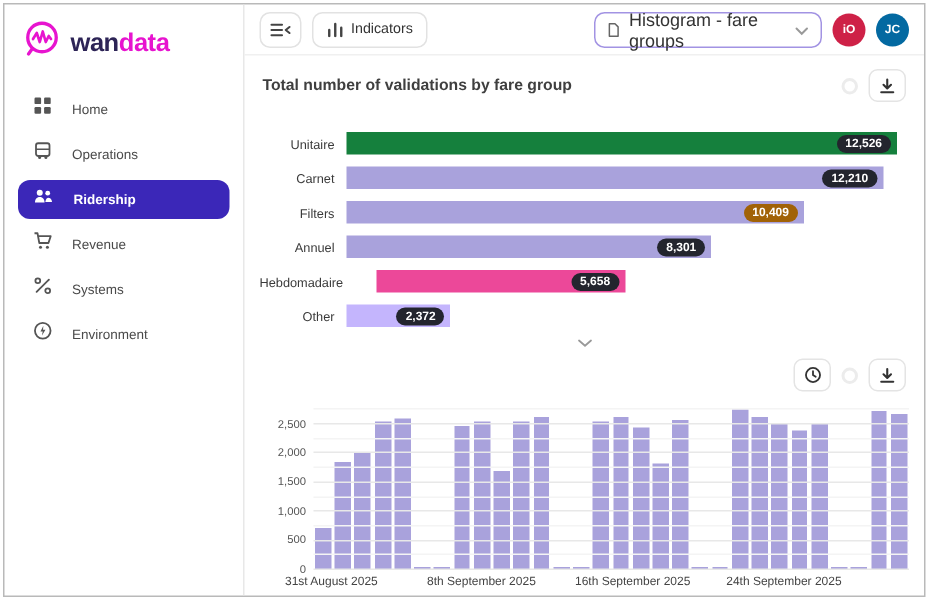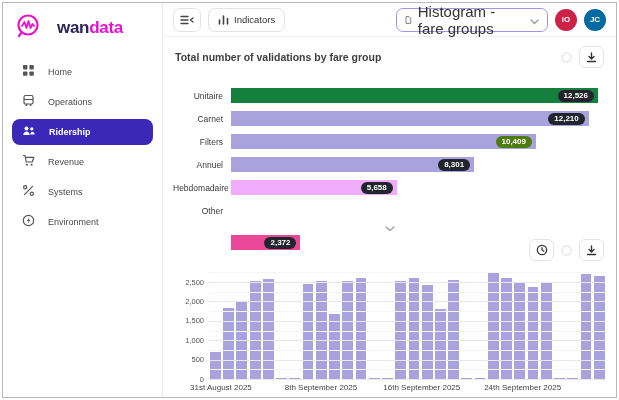--- a/index.html
+++ b/index.html
@@ -1,38 +1,38 @@
 <!DOCTYPE html>
 <html><head>
 <meta charset="utf-8">
 <style>
   * { box-sizing: border-box; margin: 0; padding: 0; }
   html,body { width:619px; height:400px; background:#fff; font-family:"Liberation Sans", sans-serif; }
   .frame { width:615px; height:396px; margin:2px; border:1px solid #b9b9b9; background:#fff; display:flex; overflow:hidden; }
 
   
   .sidebar { width:160px; flex:0 0 160px; border-right:1px solid #e8e8e8; display:flex; flex-direction:column; }
-  .logo-row { display:flex; align-items:center; gap:16px; padding:10px 12px 8px 12px; }
+  .logo-row { display:flex; align-items:center; gap:6px; padding:10px 12px 8px 12px; }
   .brand { font-size:17px; font-weight:bold; letter-spacing:-0.3px; }
   .brand .b1 { color:#2d2456; }
   .brand .b2 { color:#e714cf; }
   .nav { margin-top:8px; display:flex; flex-direction:column; gap:4px; }
   .nav-item { display:flex; align-items:center; gap:13px; height:26px; margin:0 9px; padding:0 10px; border-radius:8px; cursor:pointer; }
   .nav-item .ni-label { font-size:9px; color:#4a4a4a; }
   .nav-item svg { flex:0 0 13px; }
   .nav-item.active { background:#3b27b8; }
   .nav-item.active .ni-label { color:#fff; font-weight:bold; }
 
   
   .main { flex:1; display:flex; flex-direction:column; min-width:0; }
   .toolbar { height:34px; flex:0 0 34px; display:flex; align-items:center; gap:7px; padding:0 10px; border-bottom:1px solid #f0f0f0; }
   .tbtn { display:flex; align-items:center; gap:5px; height:24px; padding:0 9px; border:1px solid #e2e2e2; border-radius:7px; background:#fff; font-size:9.5px; color:#333; cursor:pointer; }
   .tbtn.square { width:28px; padding:0; justify-content:center; }
   .badge { width:14px; height:14px; border-radius:50%; background:#c62828; color:#fff; font-size:8px; font-weight:bold; display:flex; align-items:center; justify-content:center; }
-  .selectbox { margin-left:auto; width:152px; height:24px; border:1.5px solid #a293e3; border-radius:7px; display:flex; align-items:center; gap:6px; padding:0 8px; font-size:15px; color:#333; cursor:pointer; }
+  .selectbox { margin-left:auto; width:152px; height:24px; border:1.5px solid #a293e3; border-radius:7px; display:flex; align-items:center; gap:6px; padding:0 8px; font-size:12px; color:#333; cursor:pointer; }
   .selectbox .chev { margin-left:auto; color:#999; }
   .avatar { width:22px; height:22px; border-radius:50%; color:#fff; font-size:8px; font-weight:bold; display:flex; align-items:center; justify-content:center; cursor:pointer; }
 
   .content { flex:1; padding:0 10px; overflow:hidden; display:flex; flex-direction:column; }
   .card-header { display:flex; align-items:center; padding:9px 2px 4px 2px; }
   .card-title { font-size:10.5px; font-weight:bold; color:#3f3f3f; }
   .header-icons { margin-left:auto; display:flex; align-items:center; gap:7px; }
   .icon-btn { width:25px; height:22px; border:1px solid #e4e4e4; border-radius:6px; background:#fff; display:flex; align-items:center; justify-content:center; cursor:pointer; }
   .faint-circle { width:11px; height:11px; border-radius:50%; border:2px solid #ececec; }
 
@@ -185,44 +185,44 @@
             <div class="hrow-track">
               <div class="hrow-bar" style="width: 97.4772%; background: rgb(169, 162, 220);">
                 <span class="pill" style="background: rgb(35, 37, 46);">12,210</span>
               </div>
             </div>
           </div>
           <div class="hrow">
             <div class="hrow-label">Filters</div>
             <div class="hrow-track">
               <div class="hrow-bar" style="width: 83.0992%; background: rgb(169, 162, 220);">
-                <span class="pill" style="background: #4d7c0f;">10,409</span>
+                <span class="pill" style="background: #a16207;">10,409</span>
               </div>
             </div>
           </div>
           <div class="hrow">
             <div class="hrow-label">Annuel</div>
             <div class="hrow-track">
               <div class="hrow-bar" style="width: 66.2702%; background: rgb(169, 162, 220);">
                 <span class="pill" style="background: rgb(35, 37, 46);">8,301</span>
               </div>
             </div>
           </div>
           <div class="hrow">
             <div class="hrow-label">Hebdomadaire</div>
             <div class="hrow-track">
-              <div class="hrow-bar" style="width: 45.17%; background: #f0abfc;">
+              <div class="hrow-bar" style="width: 45.17%; background: #ec4899; margin-left: 20px;">
                 <span class="pill" style="background: rgb(35, 37, 46);">5,658</span>
               </div>
             </div>
           </div>
           <div class="hrow">
             <div class="hrow-label">Other</div>
             <div class="hrow-track">
-              <div class="hrow-bar" style="width: 18.9366%; background: #ec4899; margin-top: 32px;">
+              <div class="hrow-bar" style="width: 18.9366%; background: #c4b5fd;">
                 <span class="pill" style="background: rgb(35, 37, 46);">2,372</span>
               </div>
             </div>
           </div>
         </div>
 
       <div class="collapse-strip">
         <svg width="10" height="6" viewBox="0 0 10 6">
             <path d="M1 1 L5 4.5 L9 1" stroke="#999" stroke-width="1.2" fill="none" stroke-linecap="round"></path>
           </svg>

